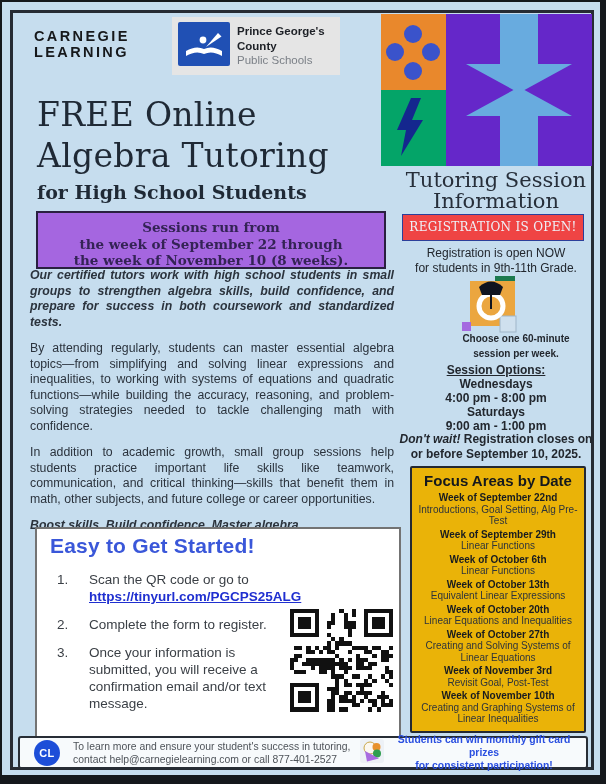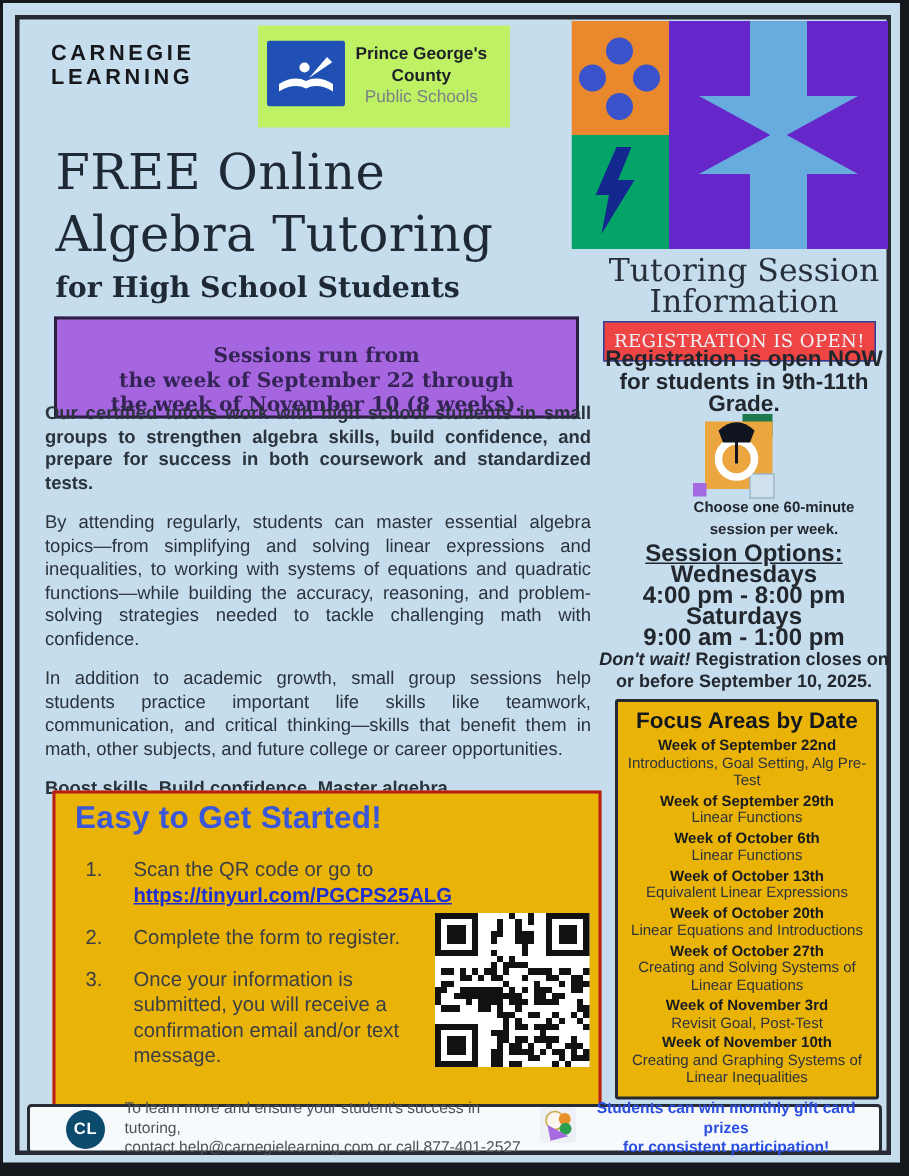--- a/index.html
+++ b/index.html
@@ -5,92 +5,92 @@
   html,body{margin:0;padding:0;}
   #root{position:relative;width:606px;height:784px;background:#15181c;overflow:hidden;
         font-family:"Liberation Sans",sans-serif;}
   .paper{position:absolute;left:2px;top:2px;width:598px;height:773px;background:#c6ddee;}
   .frame{position:absolute;left:10px;top:10px;width:578px;height:754px;border:3px solid #262b33;}
   .abs{position:absolute;}
 
   
   .carnegie{left:34px;top:28px;font-weight:700;font-size:14.5px;line-height:16px;
             letter-spacing:2.4px;color:#16181b;}
-  .pgcps-box{left:172px;top:17px;width:168px;height:68px;background:#bef264;
-             display:flex;align-items:center;text-align:center;}
+  .pgcps-box{left:172px;top:17px;width:168px;height:58px;background:#e5e5e5;
+             display:flex;align-items:center;}
   .pgcps-icon{margin-left:6px;flex:0 0 auto;}
   .pgcps-text{margin-left:7px;font-size:11.5px;line-height:14.5px;color:#1d2026;font-weight:700;}
   .pgcps-text .muted{font-weight:400;color:#7b8087;}
 
   
   .art{left:381px;top:14px;width:211px;height:152px;font-size:0;}
   .art svg{display:block;}
 
   
   .title-block{left:37px;top:94px;color:#1f2935;font-family:"DejaVu Serif",serif;}
   .title-line{font-size:33px;line-height:41px;font-weight:500;letter-spacing:0.3px;}
   .subtitle{font-size:19px;font-weight:700;margin-top:5px;}
 
   
   .purple-banner{left:36px;top:211px;width:346px;height:48px;background:#a566e0;
                  border:2px solid #2a2040;text-align:center;color:#342355;
                  font-family:"DejaVu Serif",serif;font-weight:700;font-size:13.5px;line-height:16.5px;
-                 padding-top:16px;}
+                 padding-top:6px;}
 
   
   .body-copy{left:30px;top:268px;width:364px;color:#2b333d;font-size:12.3px;
              line-height:15.5px;text-align:justify;}
   .body-copy p{margin:0 0 11px;}
-  .bold{font-weight:700;}
-
-  
-  .orange-box{left:35px;top:527px;width:362px;height:208px;background:#eab308;
-              border:2px solid #b91c1c;}
+  .bold{font-weight:700;font-style:italic;}
+
+  
+  .orange-box{left:35px;top:527px;width:362px;height:208px;background:#ffffff;
+              border:2px solid #737373;}
   .gs-title{position:absolute;left:13px;top:5px;font-size:21px;font-weight:800;
             color:#3a57d9;letter-spacing:0.2px;}
   .steps{position:absolute;left:20px;top:42px;width:238px;}
   .step{display:flex;margin-bottom:11px;font-size:13.5px;line-height:17px;color:#3a3f45;}
   .step-num{flex:0 0 32px;}
   .step-text{flex:1;}
   .step-3 .step-text{max-width:205px;}
   .step-link{font-weight:800;color:#1f2fd0;text-decoration:underline;cursor:pointer;}
   .qr{position:absolute;left:253px;top:79px;width:103px;height:104px;}
   .qr svg{width:103px;height:104px;shape-rendering:crispEdges;}
 
   
   .sb-title{left:400px;top:170px;width:192px;text-align:center;color:#272f3a;
             font-family:"DejaVu Serif",serif;font-size:21px;line-height:21px;font-weight:500;}
   .reg-banner{left:402px;top:214px;width:180px;height:25px;background:#ef4444;
               border:1px solid #2c3f9a;color:#eef1f8;text-align:center;
               font-family:"DejaVu Serif",serif;font-size:12px;line-height:25px;letter-spacing:0.3px;}
-  .sb-note{left:400px;top:232px;width:192px;text-align:center;font-weight:700;
-           font-size:15px;line-height:15px;color:#22272e;}
+  .sb-note{left:400px;top:246px;width:192px;text-align:center;font-weight:400;
+           font-size:12px;line-height:15px;color:#22272e;}
   .bulb{left:462px;top:276px;}
   .sb-choose{left:420px;top:331px;width:192px;text-align:center;font-weight:700;
              font-size:10px;line-height:15px;color:#22272e;}
   .sb-options{left:400px;top:363px;width:192px;text-align:center;font-weight:700;
-              font-size:16px;line-height:14px;color:#22272e;}
+              font-size:12px;line-height:14px;color:#22272e;}
   .sb-options .ul{text-decoration:underline;}
   .sb-deadline{left:398px;top:432px;width:196px;text-align:center;font-weight:700;
                font-size:12px;line-height:15px;color:#22272e;}
   .italic{font-style:italic;}
 
   
   .focus-box{left:410px;top:466px;width:172px;height:259px;background:#eab308;
              border:2px solid #242932;border-radius:2px;text-align:center;padding-top:4px;}
   .focus-title{font-size:15px;font-weight:800;color:#14181d;margin-bottom:3px;}
   .focus-item{margin-bottom:2px;font-size:10px;line-height:11.5px;color:#2e343b;}
   .focus-week{font-weight:700;color:#171b20;}
 
   
   .footer-bar{left:18px;top:736px;width:566px;height:29px;background:#f7fafc;
               border:2px solid #272d35;border-radius:3px;display:flex;align-items:center;}
-  .cl-circle{width:26px;height:26px;border-radius:50%;background:#0c4a6e;color:#fff;
+  .cl-circle{width:26px;height:26px;border-radius:50%;background:#1d4ed8;color:#fff;
              font-weight:800;font-size:11px;display:flex;align-items:center;
-             justify-content:center;margin-left:24px;flex:0 0 auto;letter-spacing:0.5px;}
+             justify-content:center;margin-left:14px;flex:0 0 auto;letter-spacing:0.5px;}
   .footer-contact{margin-left:13px;font-size:10.4px;line-height:13px;color:#4e5359;}
   .footer-spacer{flex:1;}
   .brain{flex:0 0 auto;margin-right:6px;}
   .footer-prize{width:188px;text-align:center;font-weight:700;font-size:10.4px;
                 line-height:13px;color:#2a4fe0;margin-right:8px;}
 </style>
 </head>
 <body>
 
 <div id="root">
@@ -424,21 +424,21 @@
     <div class="focus-item">
       <div class="focus-week">Week of October 6th</div>
       <div>Linear Functions</div>
     </div>
     <div class="focus-item">
       <div class="focus-week">Week of October 13th</div>
       <div>Equivalent Linear Expressions</div>
     </div>
     <div class="focus-item">
       <div class="focus-week">Week of October 20th</div>
-      <div>Linear Equations and Introductions</div>
+      <div>Linear Equations and Inequalities</div>
     </div>
     <div class="focus-item">
       <div class="focus-week">Week of October 27th</div>
       <div>Creating and Solving Systems of Linear Equations</div>
     </div>
     <div class="focus-item">
       <div class="focus-week">Week of November 3rd</div>
       <div>Revisit Goal, Post-Test</div>
     </div>
     <div class="focus-item">

